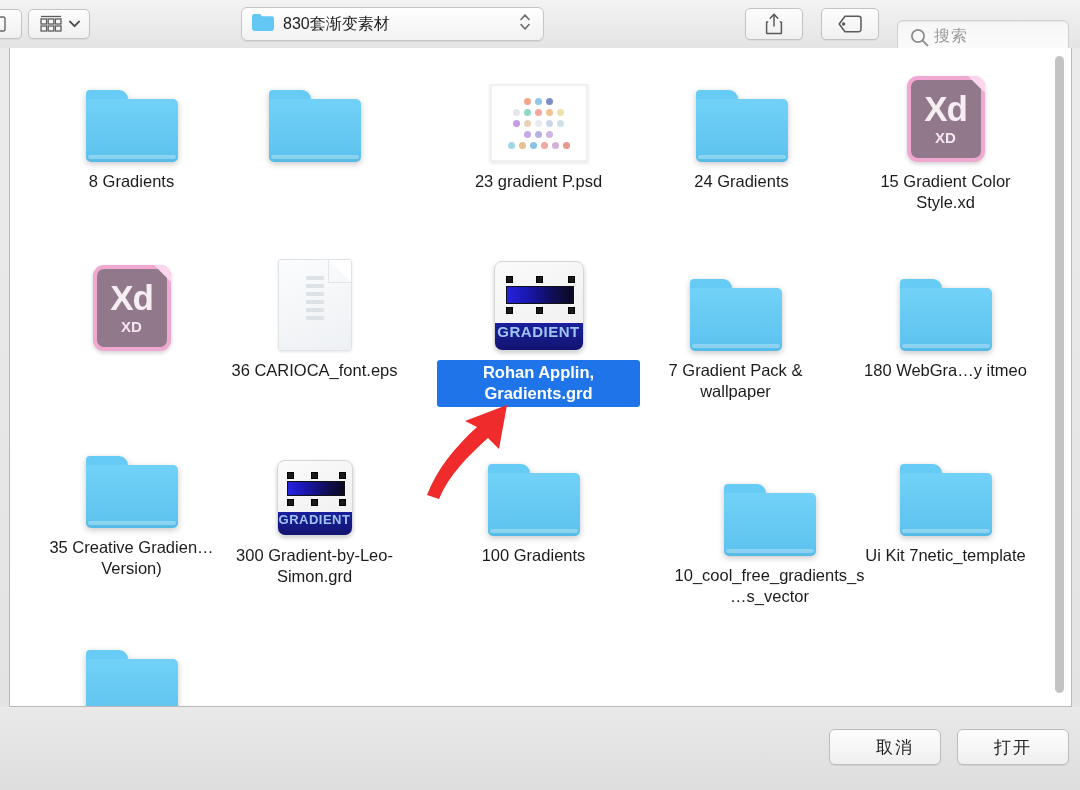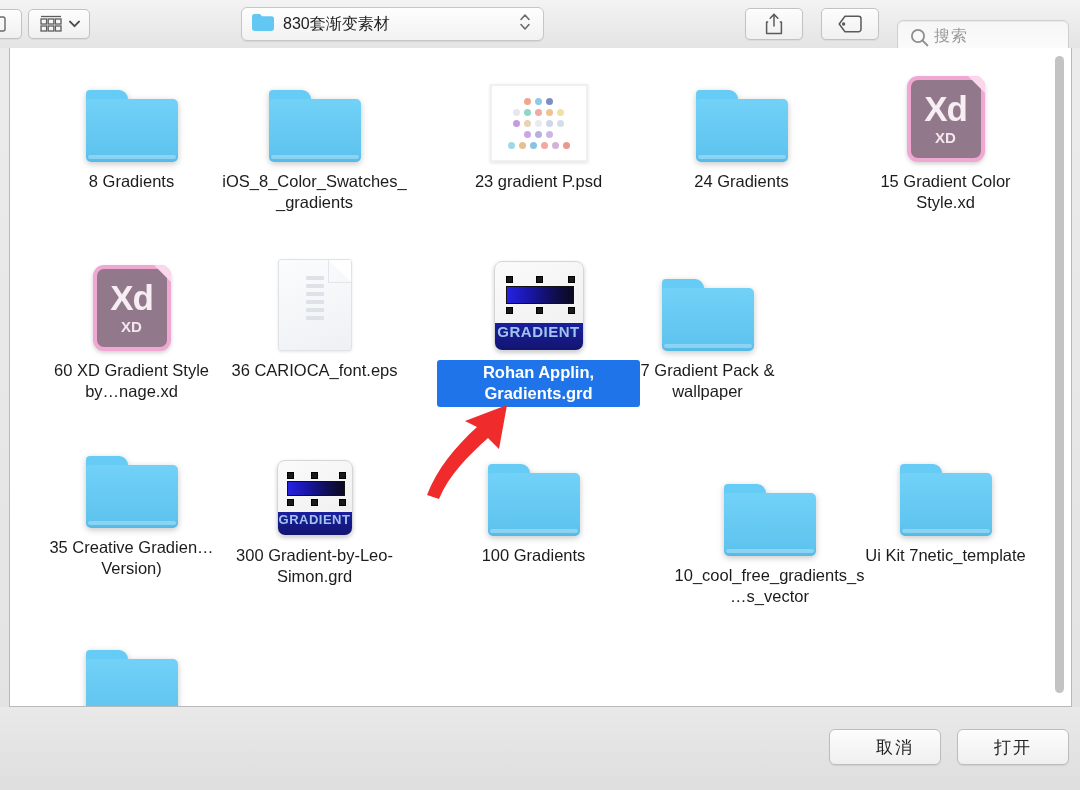--- a/index.html
+++ b/index.html
@@ -328,21 +328,20 @@
           <div class="file-label">8 Gradients</div>
         </div>
         <div class="file-cell" style="left: 203px; top: 10px;">
           <div class="icon-box">
             <div class="folder">
               <div class="tab"></div>
               <div class="body"></div>
               <div class="lip"></div>
             </div>
           </div>
-          <div class="file-label">iOS_8_Color_Swatches__gradients</div>
         </div>
         <div class="file-cell" style="left: 427px; top: 10px;">
           <div class="icon-box">
             <div class="psd-thumb">
               <div class="psd-row">
                 <span class="psd-dot" style="background:#f0a58c"></span>
                 <span class="psd-dot" style="background:#8fc8e8"></span>
                 <span class="psd-dot" style="background:#7e8ec4"></span>
               </div>
               <div class="psd-row">
@@ -397,21 +396,20 @@
           <div class="file-label">15 Gradient Color Style.xd</div>
         </div>
         <div class="file-cell" style="left: 20px; top: 199px;">
           <div class="icon-box">
             <div class="xd-icon">
               <div class="fold"></div>
               <div class="xd-big">Xd</div>
               <div class="xd-small">XD</div>
             </div>
           </div>
-          <div class="file-label">60 XD Gradient Style by…nage.xd</div>
         </div>
         <div class="file-cell" style="left: 203px; top: 199px;">
           <div class="icon-box">
             <div class="doc-icon">
               <div class="corner"></div>
               <div class="corner-edge"></div>
               <div class="scribble">
                 <i></i>
                 <i></i>
                 <i></i>
@@ -430,29 +428,39 @@
               <div class="stop" style="left:11px;top:45px"></div>
               <div class="stop" style="left:41px;top:14px"></div>
               <div class="stop" style="left:41px;top:45px"></div>
               <div class="stop" style="left:73px;top:14px"></div>
               <div class="stop" style="left:73px;top:45px"></div>
               <div class="band">
                 <span>GRADIENT</span>
               </div>
             </div>
           </div><div class="file-label">Rohan Applin, Gradients.grd</div></div>
-        <div class="file-cell" style="left: 596px; top: 199px;">
+        <div class="file-cell" style="left: 624px; top: 199px;">
           <div class="icon-box">
             <div class="folder">
               <div class="tab"></div>
               <div class="body"></div>
               <div class="lip"></div>
             </div>
           </div>
           <div class="file-label">7 Gradient Pack &amp; wallpaper</div>
+        </div>
+        <div class="file-cell" style="left: 834px; top: 199px;">
+          <div class="icon-box">
+            <div class="folder">
+              <div class="tab"></div>
+              <div class="body"></div>
+              <div class="lip"></div>
+            </div>
+          </div>
+          <div class="file-label">180 WebGra…y itmeo</div>
         </div>
         <div class="file-cell" style="left: 20px; top: 376px;">
           <div class="icon-box">
             <div class="folder">
               <div class="tab"></div>
               <div class="body"></div>
               <div class="lip"></div>
             </div>
           </div>
           <div class="file-label">35 Creative Gradien…Version)</div>

